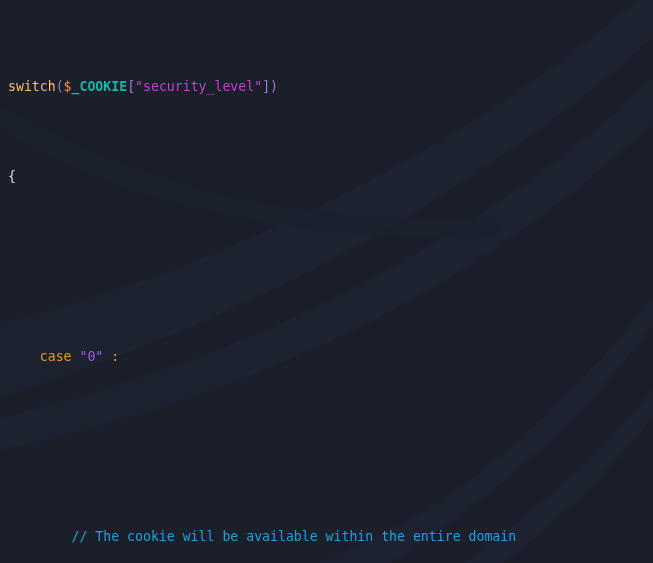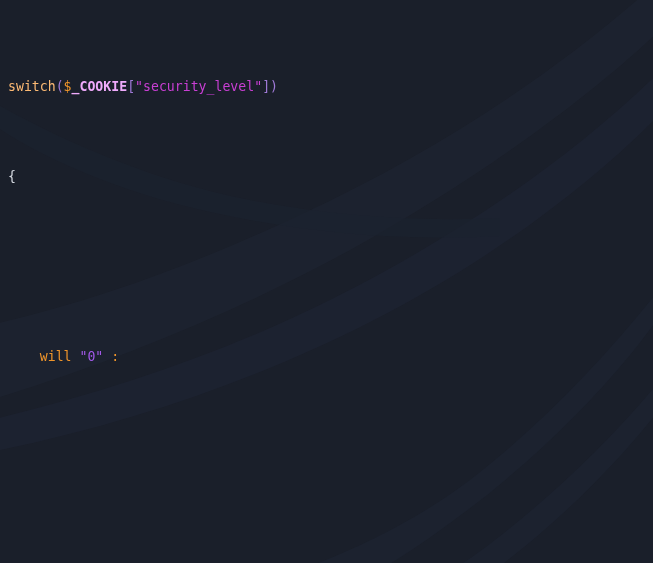--- a/index.html
+++ b/index.html
@@ -39,21 +39,21 @@
   }
   .line { height: 18px; }
   .line.blank { height: 18px; }
 
   
   .t-plain   { color: #fdba74; }
   .t-paren   { color: #a07ad8; }
   .t-kw      { color: #f0952a; }          
   .t-brace   { color: #d5d9e0; }
   .t-var     { color: #f0952a; }          
-  .t-varname { color: #f0abfc; font-weight: bold; }
+  .t-varname { color: #14b8a6; font-weight: bold; }
   .t-string  { color: #c93fd4; }
   .t-num     { color: #a259e8; }
   .t-comment { color: #1ba1e2; }
 </style>
 </head>
 <body>
 
 <div id="viewport">
 
   <svg id="watermark" viewBox="0 0 653 563" preserveAspectRatio="none">
@@ -76,27 +76,27 @@
     
     <div class="line"><span class="t-plain">switch</span><span class="t-paren">(</span><span class="t-var">$</span><span class="t-varname">_COOKIE</span><span class="t-paren">[</span><span class="t-string">"security_level"</span><span class="t-paren">]</span><span class="t-paren">)</span></div>
 
     
     <div class="line"><span class="t-brace">{</span></div>
 
     
     <div class="line blank"> </div>
 
     
-    <div class="line"><span class="t-plain">    </span><span class="t-kw">will</span><span class="t-plain"> </span><span class="t-num">"0"</span><span class="t-plain"> </span><span class="t-kw">:</span></div>
+    <div class="line"><span class="t-plain">    </span><span class="t-kw">case</span><span class="t-plain"> </span><span class="t-num">"0"</span><span class="t-plain"> </span><span class="t-kw">:</span></div>
 
     
     <div class="line blank"> </div>
 
     
-    <div class="line"><span class="t-plain">        </span></div>
+    <div class="line"><span class="t-plain">        </span><span class="t-comment">// The cookie will be available within the entire domain</span></div>
 
     
     
 
     
     
 
     
     
 

